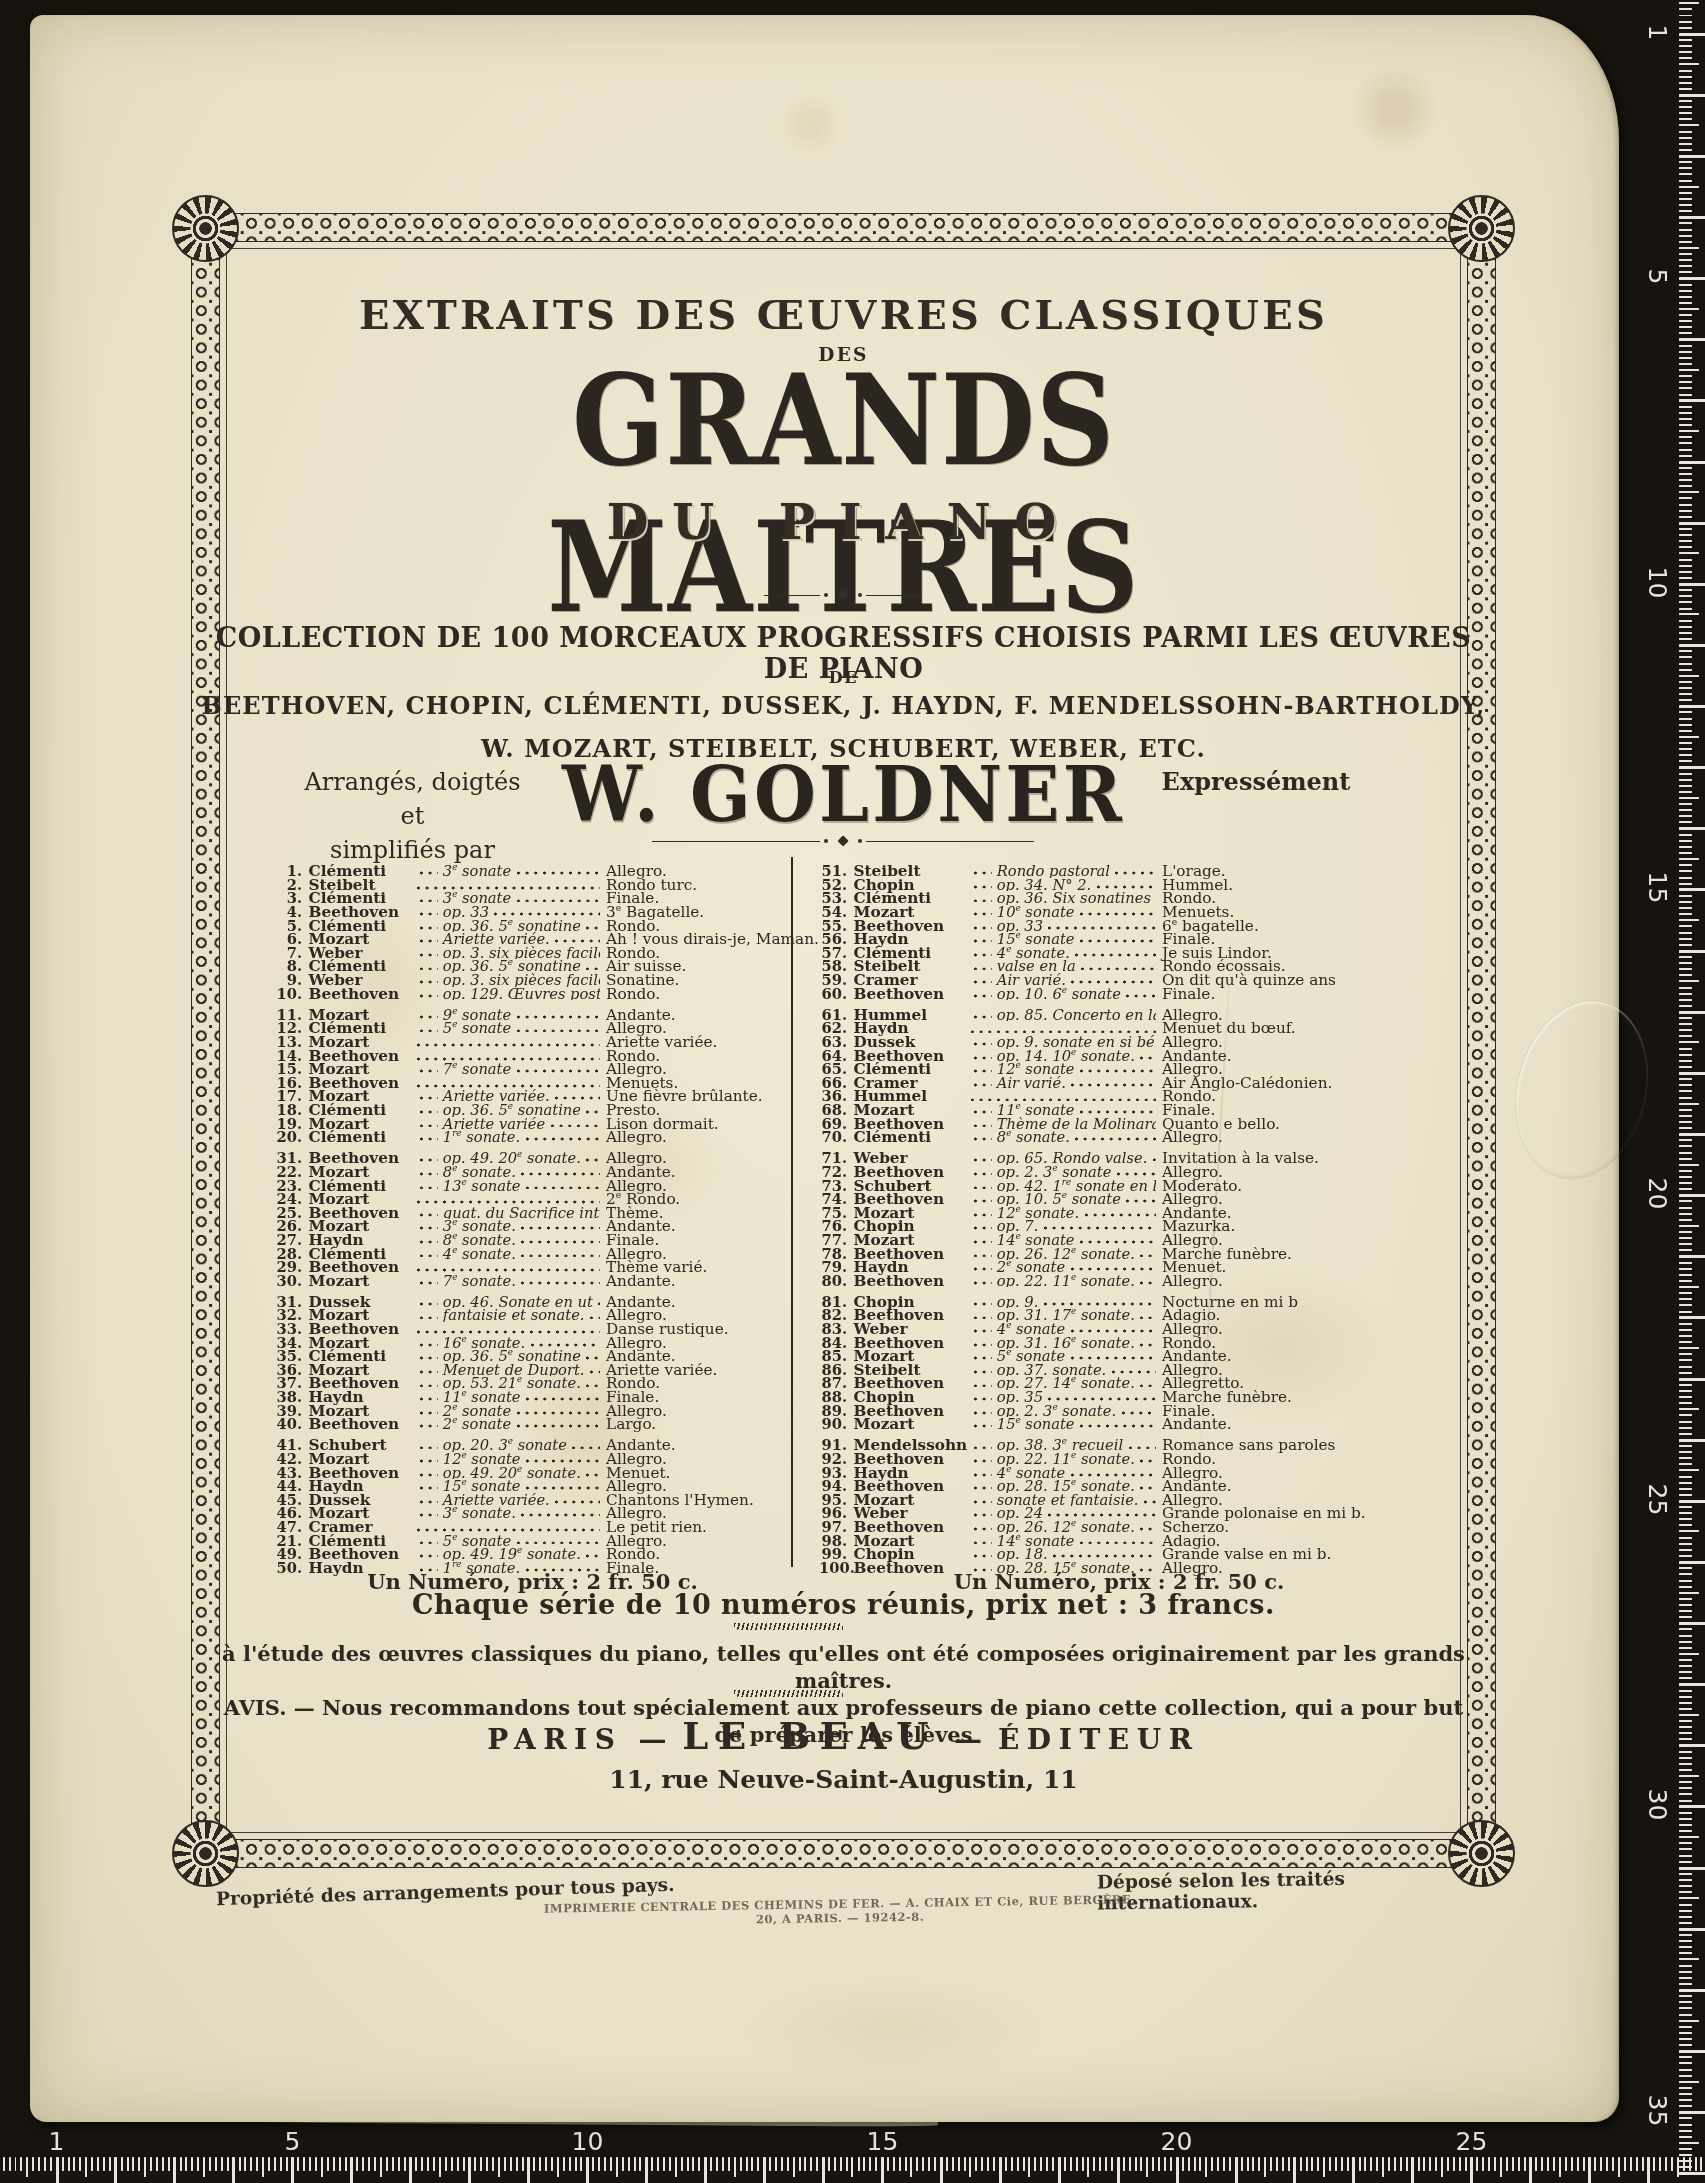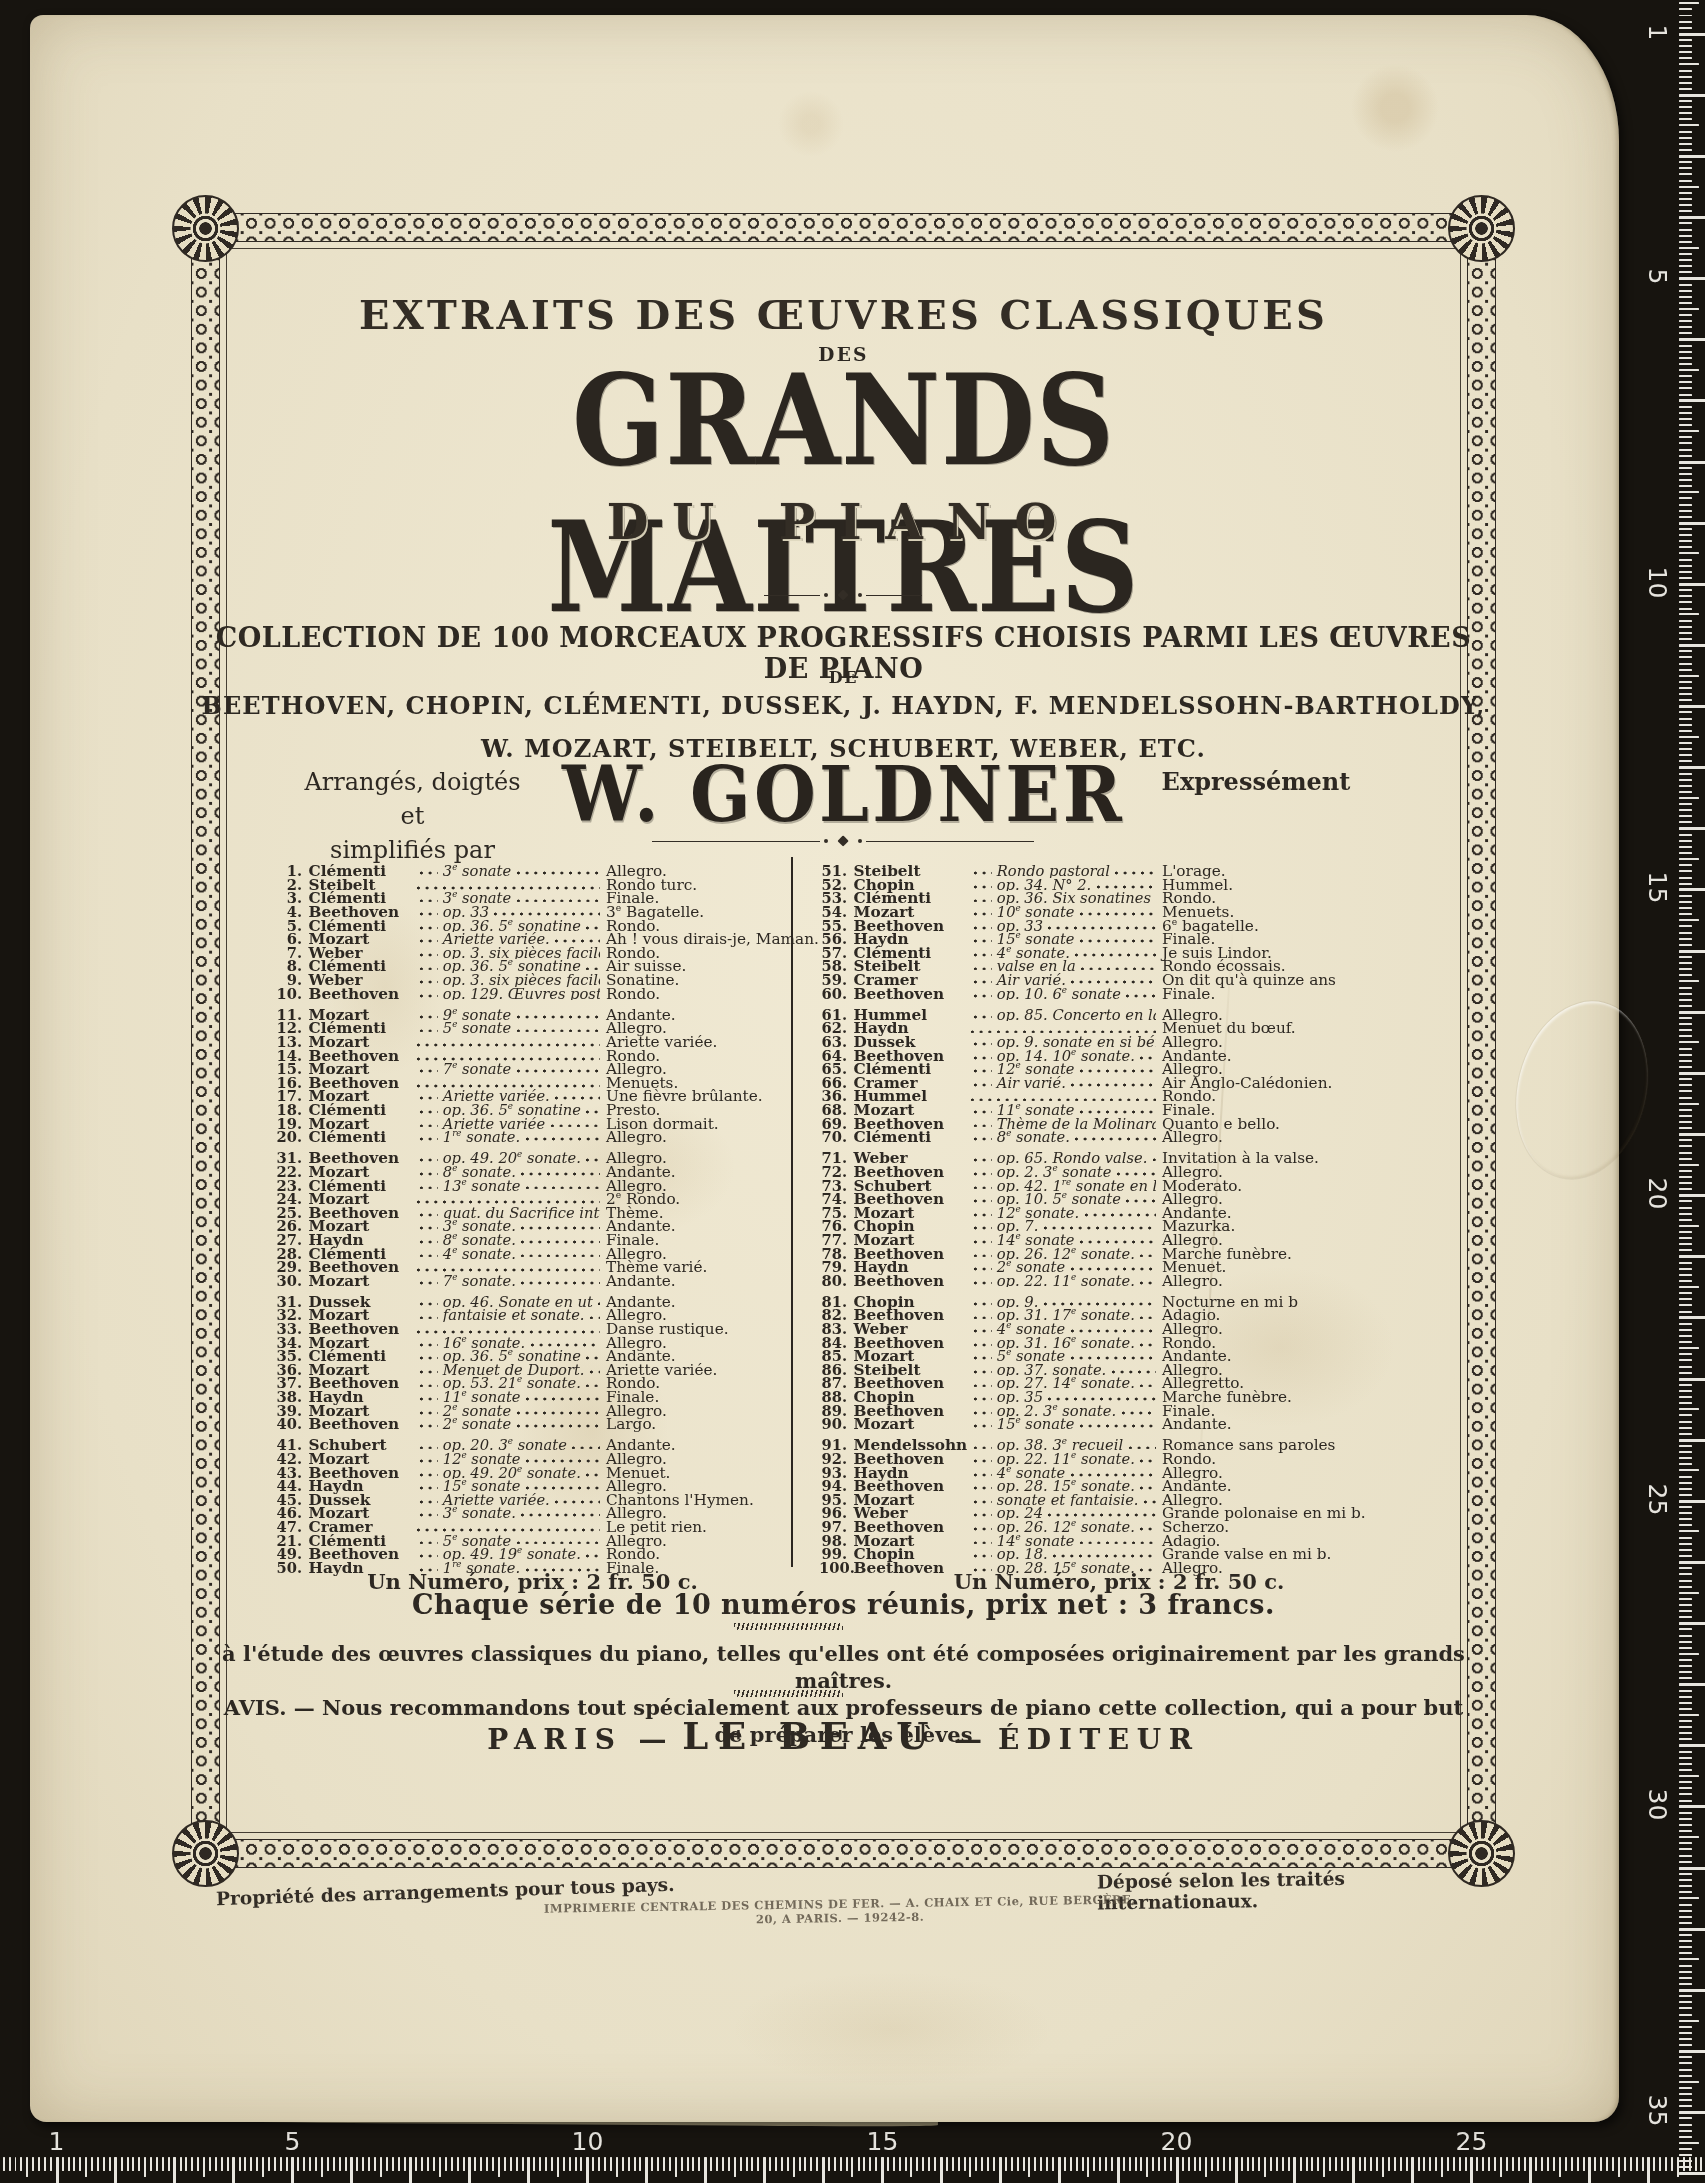--- a/index.html
+++ b/index.html
@@ -1163,20 +1163,21 @@
 
     <div class="squiggle" style="top:1675px;"></div>
 
     <div class="pub-row">
       <span class="pub-city">PARIS</span>
       <span class="pub-sep">—</span>
       <span class="pub-name">LE BEAU</span>
       <span class="pub-sep">—</span>
       <span class="pub-role">ÉDITEUR</span>
     </div>
+    <div class="pub-addr">11, rue Neuve-Saint-Augustin, 11</div>
 
     <div class="foot-left">Propriété des arrangements pour tous pays.</div>
     <div class="foot-right">Déposé selon les traités internationaux.</div>
     <div class="foot-imprint">IMPRIMERIE CENTRALE DES CHEMINS DE FER. — A. CHAIX ET Cie, RUE BERGÈRE, 20, A PARIS. — 19242-8.</div>
 
     <div class="stamp"></div>
     <div class="crease"></div>
   </div>
 
   <div id="ruler-right">

